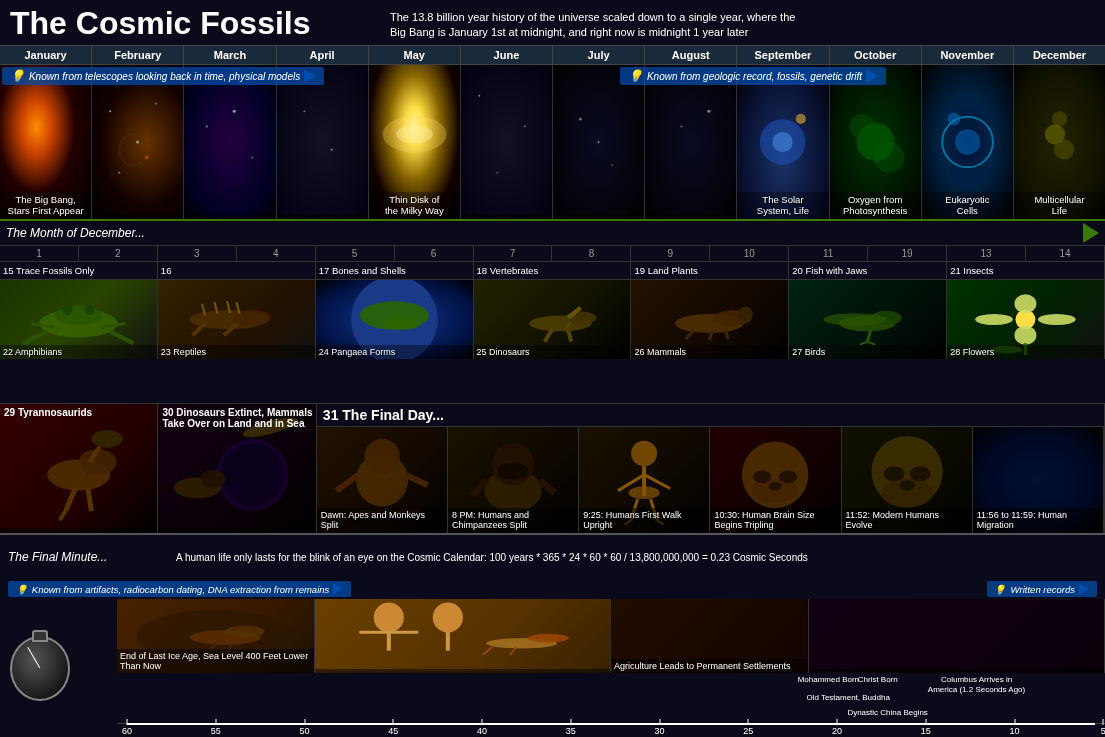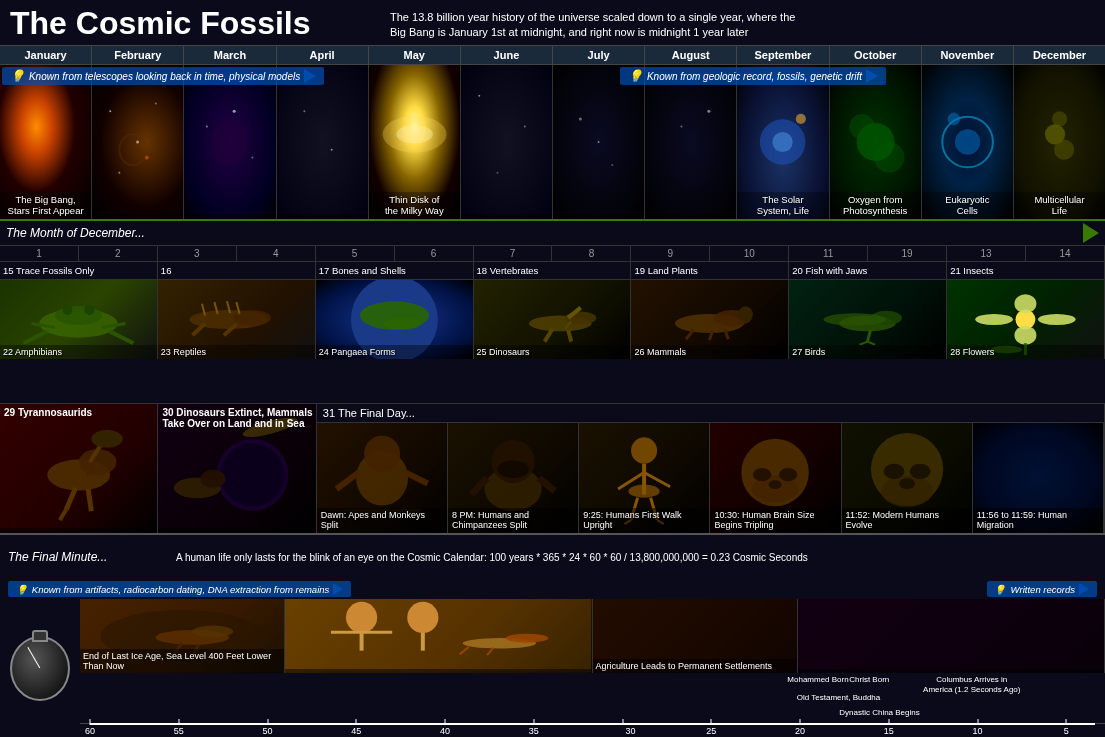--- a/index.html
+++ b/index.html
@@ -278,20 +278,21 @@
       padding: 2px 8px;
       border-radius: 2px;
       display: flex;
       align-items: center;
       gap: 4px;
     }
 
     .fm-content {
       display: flex;
       flex: 1;
+      gap: 37px;
     }
     .fm-stopwatch {
       width: 80px;
       display: flex;
       align-items: center;
       justify-content: center;
       flex-shrink: 0;
     }
     .fm-events-area {
       flex: 1;
@@ -794,21 +795,21 @@
 
             <ellipse cx="25%" cy="65%" rx="15%" ry="8%" fill="#332200" opacity="0.8"></ellipse>
             <ellipse cx="35%" cy="58%" rx="8%" ry="7%" fill="#221100" opacity="0.9"></ellipse>
           </svg>
         </div>
         <div class="fd-label-top">30 Dinosaurs Extinct, Mammals Take Over on Land and in Sea</div>
         <div class="fd-label-bottom"></div>
       </div>
 
       <div class="fd-cell" style="flex:10;display:flex;flex-direction:column;">
-        <div style="padding:3px 6px;font-size:11px;color:white;font-weight:normal;border-bottom:1px solid #333;">31 The Final Day...</div>
+        <div style="padding:3px 6px;font-size:14px;color:white;font-weight:bold;border-bottom:1px solid #333;">31 The Final Day...</div>
         <div style="display:flex;flex:1;">
 
           <div class="fd-cell span2" style="flex:2;">
             <div class="fd-bg bg-ape">
               <svg width="100%" height="100%" style="position:absolute;top:0;left:0;">
 
                 <ellipse cx="50%" cy="50%" rx="20%" ry="25%" fill="#553300" opacity="0.7"></ellipse>
                 <circle cx="50%" cy="28%" r="15%" fill="#442200" opacity="0.9"></circle>
 
                 <line x1="32%" y1="45%" x2="15%" y2="60%" stroke="#442200" stroke-width="6"></line>
@@ -1027,21 +1028,21 @@
           <div class="fm-tick-label" style="left:calc(10px + 1*(1085px - 20px)/12);">55</div>
           <div class="fm-tick" style="left:calc(10px + 2*(1085px - 20px)/12);"></div>
           <div class="fm-tick-label" style="left:calc(10px + 2*(1085px - 20px)/12);">50</div>
           <div class="fm-tick" style="left:calc(10px + 3*(1085px - 20px)/12);"></div>
           <div class="fm-tick-label" style="left:calc(10px + 3*(1085px - 20px)/12);">45</div>
           <div class="fm-tick" style="left:calc(10px + 4*(1085px - 20px)/12);"></div>
           <div class="fm-tick-label" style="left:calc(10px + 4*(1085px - 20px)/12);">40</div>
           <div class="fm-tick" style="left:calc(10px + 5*(1085px - 20px)/12);"></div>
           <div class="fm-tick-label" style="left:calc(10px + 5*(1085px - 20px)/12);">35</div>
           <div class="fm-tick" style="left:calc(10px + 6*(1085px - 20px)/12);"></div>
-          <div class="fm-tick-label" style="left:calc(10px + 6*(1085px - 20px)/12);margin-left:8px;">30</div>
+          <div class="fm-tick-label" style="left:calc(10px + 6*(1085px - 20px)/12);">30</div>
           <div class="fm-tick" style="left:calc(10px + 7*(1085px - 20px)/12);"></div>
           <div class="fm-tick-label" style="left:calc(10px + 7*(1085px - 20px)/12);">25</div>
           <div class="fm-tick" style="left:calc(10px + 8*(1085px - 20px)/12);"></div>
           <div class="fm-tick-label" style="left:calc(10px + 8*(1085px - 20px)/12);">20</div>
           <div class="fm-tick" style="left:calc(10px + 9*(1085px - 20px)/12);"></div>
           <div class="fm-tick-label" style="left:calc(10px + 9*(1085px - 20px)/12);">15</div>
           <div class="fm-tick" style="left:calc(10px + 10*(1085px - 20px)/12);"></div>
           <div class="fm-tick-label" style="left:calc(10px + 10*(1085px - 20px)/12);">10</div>
           <div class="fm-tick" style="left:calc(10px + 11*(1085px - 20px)/12);"></div>
           <div class="fm-tick-label" style="left:calc(10px + 11*(1085px - 20px)/12);">5</div>

